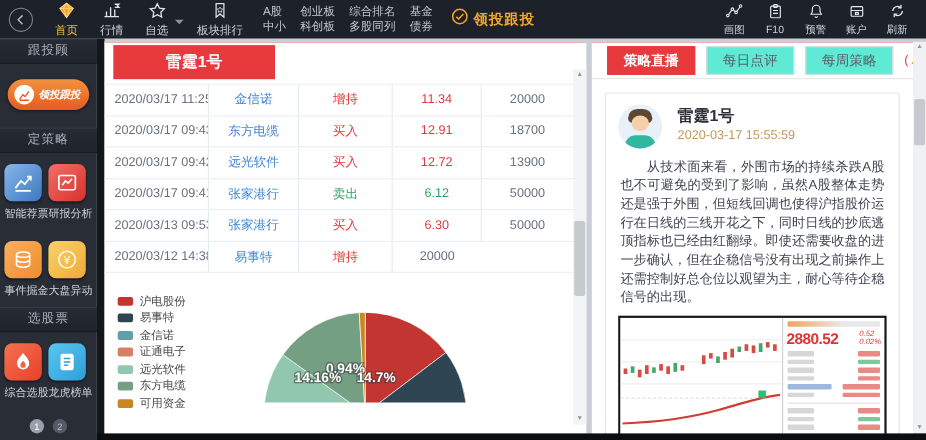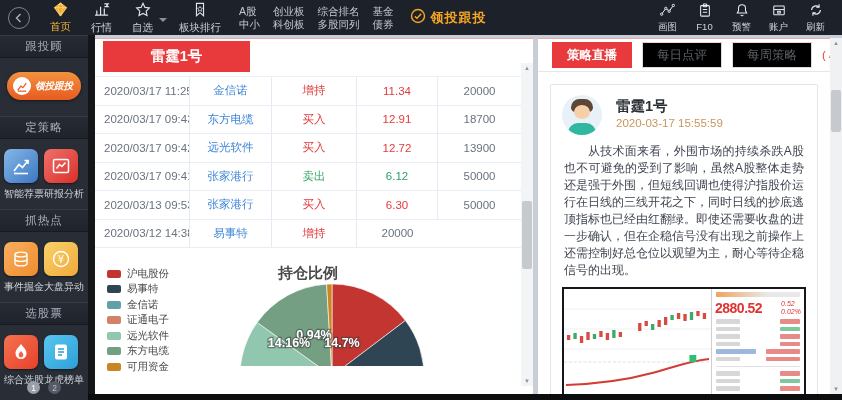--- a/index.html
+++ b/index.html
@@ -4,21 +4,21 @@
 <style>
   html,body{margin:0;padding:0;}
   body{font-family:"Liberation Sans","DejaVu Sans",sans-serif;}
   #app{position:relative;width:842px;height:400px;background:#c9ced6;overflow:hidden;}
 
   
   .topbar{position:absolute;left:0;top:0;width:842px;height:35px;background:#1d212a;display:flex;align-items:center;}
   .backbtn{width:20px;height:20px;border:1px solid #7e848f;border-radius:50%;margin:0 10px 0 8px;display:flex;align-items:center;justify-content:center;cursor:pointer;flex:0 0 auto;}
   .nav-item{display:flex;flex-direction:column;align-items:center;justify-content:center;height:35px;padding:0 10px;cursor:pointer;}
   .nav-item .nlabel{font-size:10.5px;color:#cdd2db;line-height:11px;margin-top:1px;}
-  .nav-item.active .nlabel{color:#f5b53c;font-family:Liberation Mono, monospace;}
+  .nav-item.active .nlabel{color:#f5b53c;}
   .caret{width:0;height:0;border:4px solid transparent;border-top-color:#8b919c;margin:8px 2px 0 -4px;}
   .quicklinks{display:flex;gap:13px;margin-left:8px;}
   .qcol{display:flex;flex-direction:column;justify-content:center;gap:2px;}
   .qlink{font-size:10.5px;color:#c3c8d2;line-height:11px;cursor:pointer;white-space:nowrap;}
   .brand{display:flex;align-items:center;gap:5px;margin-left:16px;cursor:pointer;}
   .brand .blabel{font-size:13px;font-weight:bold;color:var(--brand_orange,#f5a623);letter-spacing:1px;}
   .tools{margin-left:auto;display:flex;gap:4px;margin-right:10px;}
   .tool{display:flex;flex-direction:column;align-items:center;justify-content:center;width:33px;height:52px;cursor:pointer;}
   .tool .tlabel{font-size:9.5px;color:#cdd2db;line-height:10px;margin-top:1px;}
 
@@ -72,21 +72,21 @@
   .vs-arrow{position:absolute;left:0;width:100%;text-align:center;font-size:6px;color:#8d939b;line-height:10px;}
   .vs-thumb{position:absolute;left:1px;width:10px;border-radius:2px;background:#c6c9ce;cursor:pointer;}
   .main-vscroll{right:0;top:24px;bottom:9px;width:12px;}
   .main-vscroll .vs-thumb{top:138px;height:68px;}
   .right-vscroll{left:830px;top:38px;width:12px;height:356px;background:#f0f1f3;}
   .right-vscroll .vs-thumb{top:52px;height:42px;}
 
   
   .right{position:absolute;left:538px;top:38px;width:292px;height:356px;background:#fff;border-top:1px solid #e8a9a9;overflow:hidden;}
   .rtabs{position:relative;height:32px;border-bottom:1px solid #e6e6e6;display:flex;align-items:center;gap:10px;padding-left:14px;}
-  .rtab{min-width:66px;height:24px;display:flex;align-items:center;justify-content:center;font-size:12.5px;color:#5a5f66;background:#000000;border:1px solid #dcdcdc;cursor:pointer;padding:0 6px;}
+  .rtab{min-width:66px;height:24px;display:flex;align-items:center;justify-content:center;font-size:12.5px;color:#5a5f66;background:#5eead4;border:1px solid #dcdcdc;cursor:pointer;padding:0 6px;}
   .rtab.active{background:var(--accent_red,#e8393c);color:#fff;border-color:var(--accent_red,#e8393c);font-weight:bold;}
   .note{margin-left:auto;margin-right:16px;font-size:11.5px;color:var(--accent_red,#e8393c);cursor:pointer;display:flex;align-items:center;}
   .warn-tri{color:#f39826;font-size:9px;margin:0 1px;}
   .feed{padding:12px;}
   .card{border:1px solid #e5e5e5;border-radius:2px;background:#fff;padding:10px 11px;margin-bottom:12px;}
   .card-head{display:flex;align-items:flex-start;gap:14px;}
   .avatar{width:40px;height:40px;border-radius:50%;background:#e8f0f8;position:relative;overflow:hidden;flex:0 0 auto;}
   .avatar .hair{position:absolute;top:4px;left:9px;width:22px;height:13px;border-radius:11px 11px 6px 6px;background:#5d4634;}
   .avatar .face{position:absolute;top:10px;left:12px;width:16px;height:14px;border-radius:50%;background:#f6cfa9;}
   .avatar .shirt{position:absolute;bottom:-3px;left:6px;width:28px;height:15px;border-radius:10px 10px 0 0;background:#2fb7a0;}
@@ -251,21 +251,20 @@
       <div class="tile">
         <div class="tile-icon g-red">
             <svg width="20" height="20" viewBox="0 0 20 20" fill="none" stroke="#fff" stroke-width="1.5">
               <rect x="2.5" y="3.5" width="15" height="13" rx="1.5"></rect>
               <path d="M5.5 12.5 L8.5 8.5 L11 10.5 L14.5 6.5"></path>
             </svg>
           </div>
         <div class="tile-label">研报分析</div>
       </div>
     </div>
-    <div class="sec-title">抓热点</div>
     <div class="tile-row">
       <div class="tile">
         <div class="tile-icon g-orange">
             <svg width="20" height="20" viewBox="0 0 20 20" fill="none" stroke="#fff" stroke-width="1.4">
               <ellipse cx="10" cy="5.5" rx="6" ry="2.4"></ellipse>
               <path d="M4 5.5 v4.5 c0 1.3 2.7 2.4 6 2.4 s6 -1.1 6 -2.4 V5.5"></path>
               <path d="M4 10 v4.5 c0 1.3 2.7 2.4 6 2.4 s6 -1.1 6 -2.4 V10"></path>
             </svg>
           </div>
         <div class="tile-label">事件掘金</div>
@@ -349,21 +348,20 @@
         <span class="c qty">50000</span>
       </div>
       <div class="t-row dir-up">
         <span class="c time">2020/03/12 14:38</span>
         <span class="c stock">易事特</span>
         <span class="c action">增持</span>
         <span class="c qty">20000</span>
       </div>
     </div>
     <div class="chart-area">
-      <div class="pie-title">持仓比例</div>
       <ul class="legend">
         <li>
             <span class="lg-marker" style="background: rgb(194, 53, 49);"></span>
             <span class="lg-label">沪电股份</span>
           </li>
         <li>
             <span class="lg-marker" style="background: rgb(47, 69, 84);"></span>
             <span class="lg-label">易事特</span>
           </li>
         <li>

